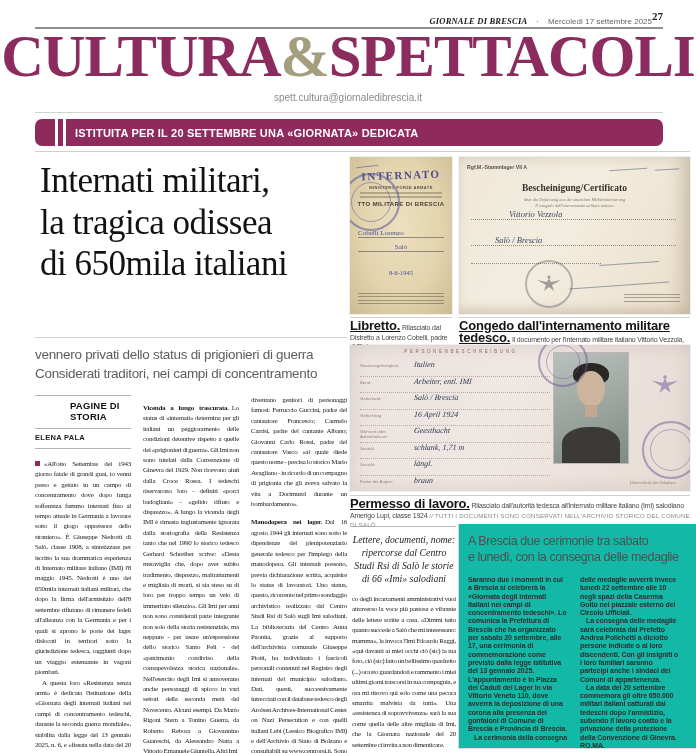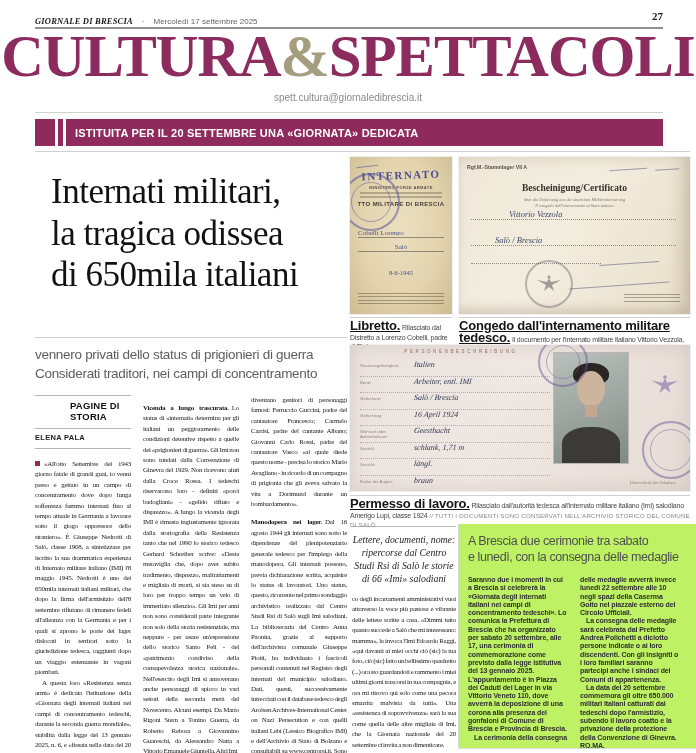--- a/index.html
+++ b/index.html
@@ -1,38 +1,38 @@
 <!DOCTYPE html>
 <html><head>
 <meta charset="utf-8">
 <style>
   html,body{margin:0;padding:0;background:#ffffff;}
   #page{position:relative;width:696px;height:753px;background:#fff;overflow:hidden;
         font-family:"Liberation Serif",serif;color:#1c1c1c;}
 
   
   .topbar{position:absolute;left:35px;top:10px;width:628px;height:17px;
-          border-bottom:2px solid #8f8f8f;display:flex;justify-content:space-between;}
+          border-bottom:2px solid #8f8f8f;display:flex;justify-content:flex-end;}
   .gdb-logo{font-weight:700;font-style:italic;font-size:8.5px;color:#1a1a1a;letter-spacing:.2px;}
   .topdate{font-size:8px;color:#666;margin-left:5px;font-family:"Liberation Sans",sans-serif;}
   .pageno{font-weight:700;font-size:11px;color:#1a1a1a;}
 
   
   .masthead{position:absolute;left:0;top:30px;width:696px;text-align:center;white-space:nowrap;
             font-family:"Liberation Serif",serif;font-weight:700;font-size:59px;line-height:52px;
             letter-spacing:-1px;}
   .masthead .m1,.masthead .m2{color:#8c2b5d;}
   .masthead .amp{color:#a49e7e;}
   .email{position:absolute;left:0;top:92px;width:696px;text-align:center;
          font-family:"Liberation Sans",sans-serif;font-size:10px;color:#8a8a8a;}
   .rule-email{position:absolute;left:35px;top:112px;width:628px;border-top:1px solid #d2d2d2;}
 
   
   .banner{position:absolute;left:35px;top:119px;width:628px;height:27px;background:#8e2a5c;
-          display:flex;align-items:center;}
+          display:flex;align-items:center;border-radius:7px;}
   .banner-stripes{position:absolute;left:20px;top:0;height:100%;width:14px;
     background:linear-gradient(90deg,#fff 0 3px,#8e2a5c 3px 8px,#fff 8px 11px,#8e2a5c 11px 14px);}
   .banner-label{margin-left:40px;color:#fff;font-family:"Liberation Sans",sans-serif;
                 font-weight:700;font-size:11px;letter-spacing:.2px;white-space:nowrap;}
   .rule-banner{position:absolute;left:35px;top:151px;width:655px;border-top:1px solid #cfcfcf;}
 
   
   .headline{position:absolute;left:35px;top:155px;width:314px;font-size:35px;line-height:41.5px;
             color:#121212;letter-spacing:-.5px;}
   .headline span{display:block;}
@@ -134,21 +134,21 @@
   .pp-body{position:absolute;left:8px;bottom:0;width:58px;height:36px;background:#3c3a38;
            border-radius:45% 45% 0 0;}
   .pp-neck{position:absolute;left:31px;top:52px;width:12px;height:12px;background:#c3a78f;}
   .stamp-round{position:absolute;border:2px solid rgba(108,86,150,.5);border-radius:50%;}
   .stamp-round::after{content:"";position:absolute;left:6px;top:6px;right:6px;bottom:6px;
            border:1px solid rgba(108,86,150,.45);border-radius:50%;}
   .per-sig{position:absolute;right:14px;bottom:6px;font-style:italic;font-size:4.5px;color:#8a7a70;}
   .eagle-svg{opacity:.55;}
 
   
-  .sidebar{position:absolute;left:458px;top:524px;width:238px;height:225px;background:#bef264;
+  .sidebar{position:absolute;left:458px;top:524px;width:238px;height:225px;background:#14b8a6;
            border-left:1px solid #d8d8d8;border-bottom:1px solid #ddd;box-sizing:border-box;
            padding:9px 8px 0 9px;}
   .sb-head{font-family:"Liberation Sans",sans-serif;font-size:12.5px;line-height:16px;
            color:#4f4f4f;letter-spacing:-.4px;margin-bottom:11px;}
   .sb-head span{display:block;white-space:nowrap;}
   .sb-cols{display:flex;gap:12px;}
   .sb-col{width:100px;overflow:hidden;}
   .sb-col p{font-family:"Liberation Sans",sans-serif;font-size:7px;line-height:8.3px;
             font-weight:700;color:#2e2e2e;letter-spacing:-.1px;margin:0;}
   .sb-col p + p{text-indent:6px;}
@@ -173,21 +173,21 @@
   </div>
   <div class="email">spett.cultura@giornaledibrescia.it</div>
   <div class="rule-email"></div>
 
   <div class="banner">
     <div class="banner-stripes"></div>
     <div class="banner-label">ISTITUITA PER IL 20 SETTEMBRE UNA «GIORNATA» DEDICATA</div>
   </div>
   <div class="rule-banner"></div>
 
-  <h1 class="headline" style="margin:16px;font-weight:400;">
+  <h1 class="headline" style="margin:5px;font-weight:400;">
     <span>Internati militari,</span>
     <span>la tragica odissea</span>
     <span>di 650mila italiani</span>
   </h1>
   <div class="rule-head"></div>
   <div class="standfirst">
     <span>vennero privati dello status di prigionieri di guerra</span>
     <span>Considerati traditori, nei campi di concentramento</span>
   </div>
 

